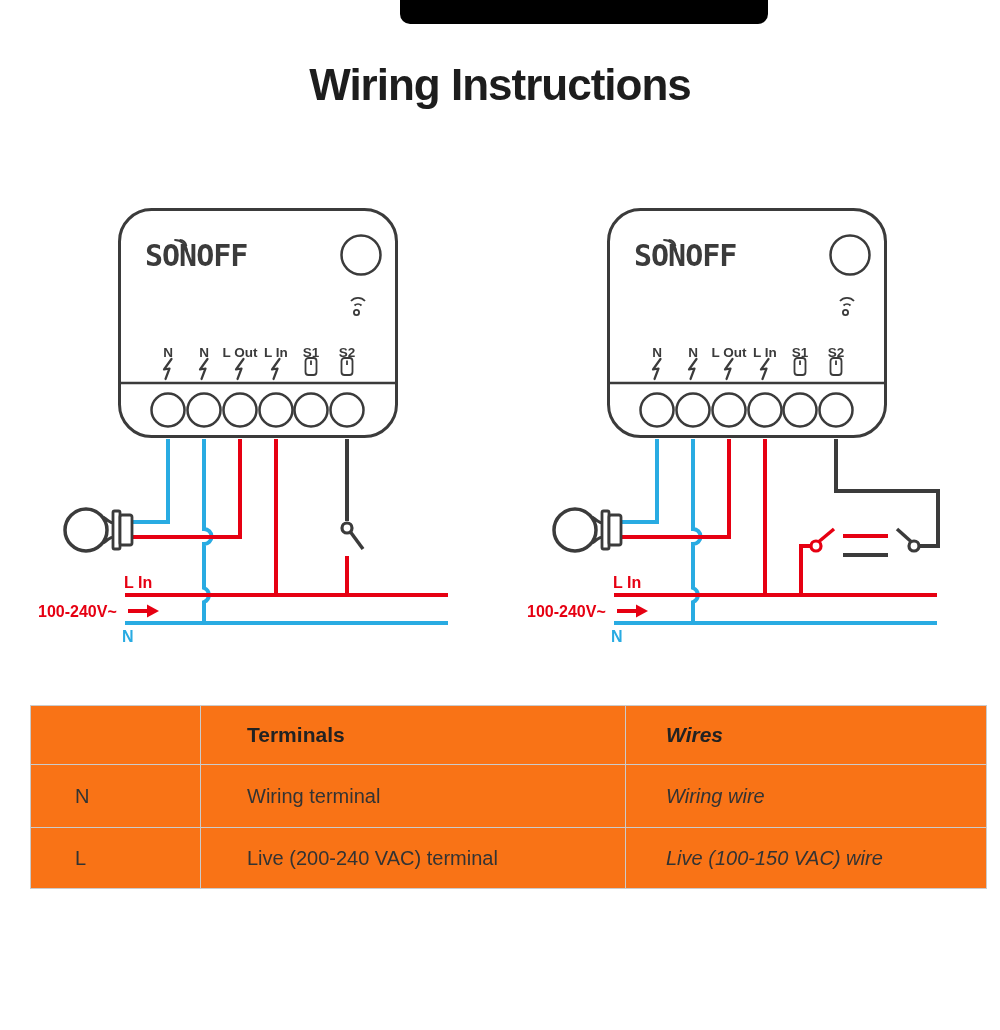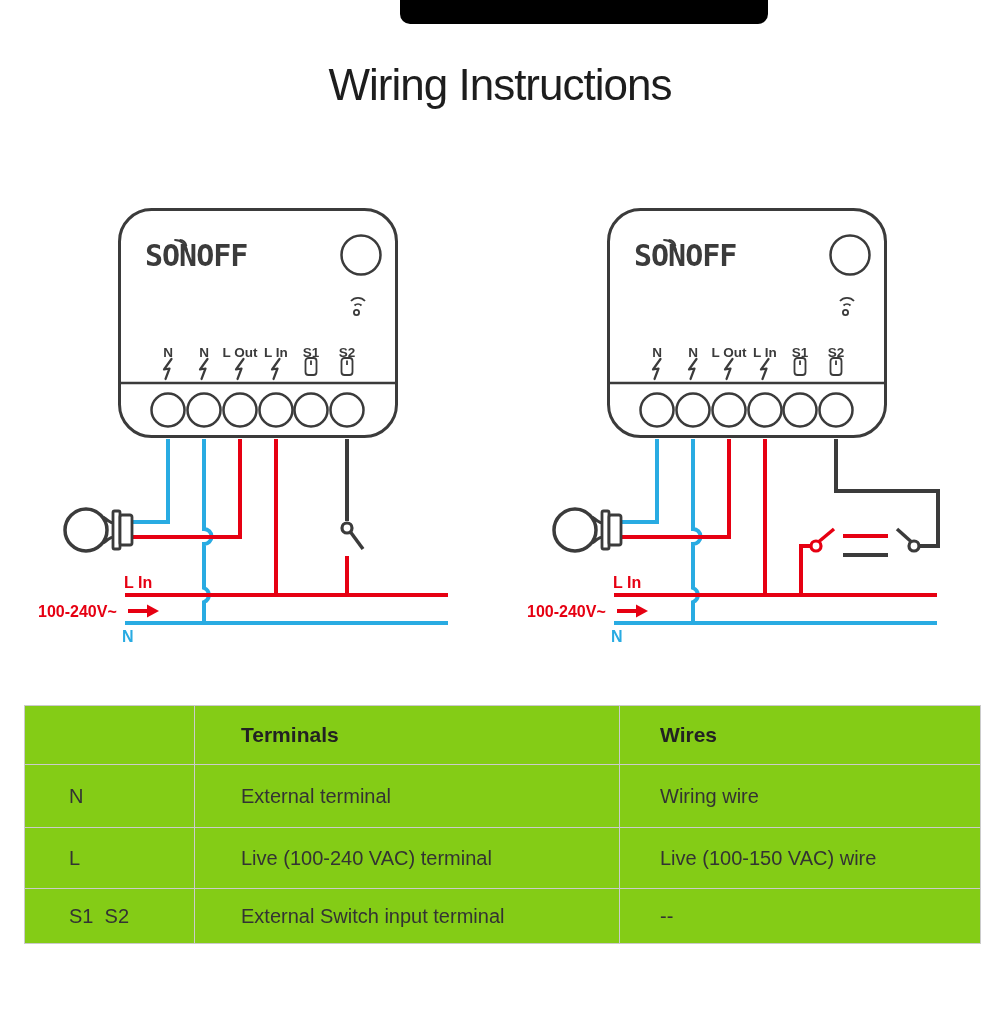--- a/index.html
+++ b/index.html
@@ -5,46 +5,46 @@
   html,body{margin:0;padding:0;background:#fff;}
   #page{position:relative;width:1000px;height:1030px;background:#fff;overflow:hidden;
         font-family:"Liberation Sans",sans-serif;}
 
   
   #topbar{position:absolute;left:400px;top:0;width:368px;height:24px;background:#000;
           border-radius:0 0 10px 10px;}
 
   
   #title{position:absolute;left:0;top:60px;width:1000px;margin:0;text-align:center;
-         font-size:44px;font-weight:400;letter-spacing:-1px;color:#1d1d1d;}
+         font-size:44px;font-weight:700;letter-spacing:-1px;color:#1d1d1d;}
 
   
   #diagram{position:absolute;left:0;top:0;}
   .w{fill:none;stroke-width:4;}
   .w35{fill:none;stroke-width:3.5;}
   .live{stroke:var(--live);}
   .neutral{stroke:var(--neutral);}
   .dark{stroke:var(--dark);}
   .node{fill:#fff;stroke-width:3.2;}
   text.tlabel{font:600 13.5px "Liberation Sans",sans-serif;fill:var(--dark);text-anchor:middle;}
   text.logo{font:700 30px "DejaVu Sans Mono",monospace;fill:var(--dark);letter-spacing:-1px;}
   text.lab{font:700 16px "Liberation Sans",sans-serif;}
   text.lab.live-t{fill:var(--live);}
   text.lab.neutral-t{fill:var(--neutral);}
   .fill-live{fill:var(--live);}
 
   
-  #terminal-table{position:absolute;left:24px;top:705px;width:956px;border-collapse:collapse;
-                  table-layout:fixed;background:#84cc16;}
+  #terminal-table{position:absolute;left:30px;top:705px;width:956px;border-collapse:collapse;
+                  table-layout:fixed;background:#f97316;}
   #terminal-table th,#terminal-table td{border:1px solid var(--table_border);vertical-align:middle;
                   text-align:left;color:#333;font-size:20px;font-weight:400;padding:0;}
   #terminal-table th{font-size:21px;font-weight:700;color:#222;}
   #terminal-table .c1{padding-left:44px;white-space:pre;}
   #terminal-table .c2{padding-left:46px;}
-  #terminal-table .c3{padding-left:40px;}
+  #terminal-table .c3{padding-left:40px;font-style:italic;}
   #terminal-table tr.hdr{height:59px;}
   #terminal-table tr.r1{height:63px;}
   #terminal-table tr.r2{height:61px;}
   #terminal-table tr.r3{height:55px;}
 </style>
 </head>
 <body>
 
 <div id="page">
 
@@ -177,29 +177,24 @@
         <col style="width:361px">
       </colgroup>
     <tbody>
         <tr class="hdr">
       <th class="c1"></th>
       <th class="c2">Terminals</th>
       <th class="c3">Wires</th>
     </tr>
     <tr class="r1">
       <td class="c1">N</td>
-      <td class="c2">External terminal</td>
+      <td class="c2">Wiring terminal</td>
       <td class="c3">Wiring wire</td>
     </tr>
     <tr class="r2">
       <td class="c1">L</td>
-      <td class="c2">Live (100-240 VAC) terminal</td>
+      <td class="c2">Live (200-240 VAC) terminal</td>
       <td class="c3">Live (100-150 VAC) wire</td>
-    </tr>
-    <tr class="r3">
-      <td class="c1">S1  S2</td>
-      <td class="c2">External Switch input terminal</td>
-      <td class="c3">--</td>
     </tr>
   </tbody>
     </table>
 
 </div>
 
 </body></html>

